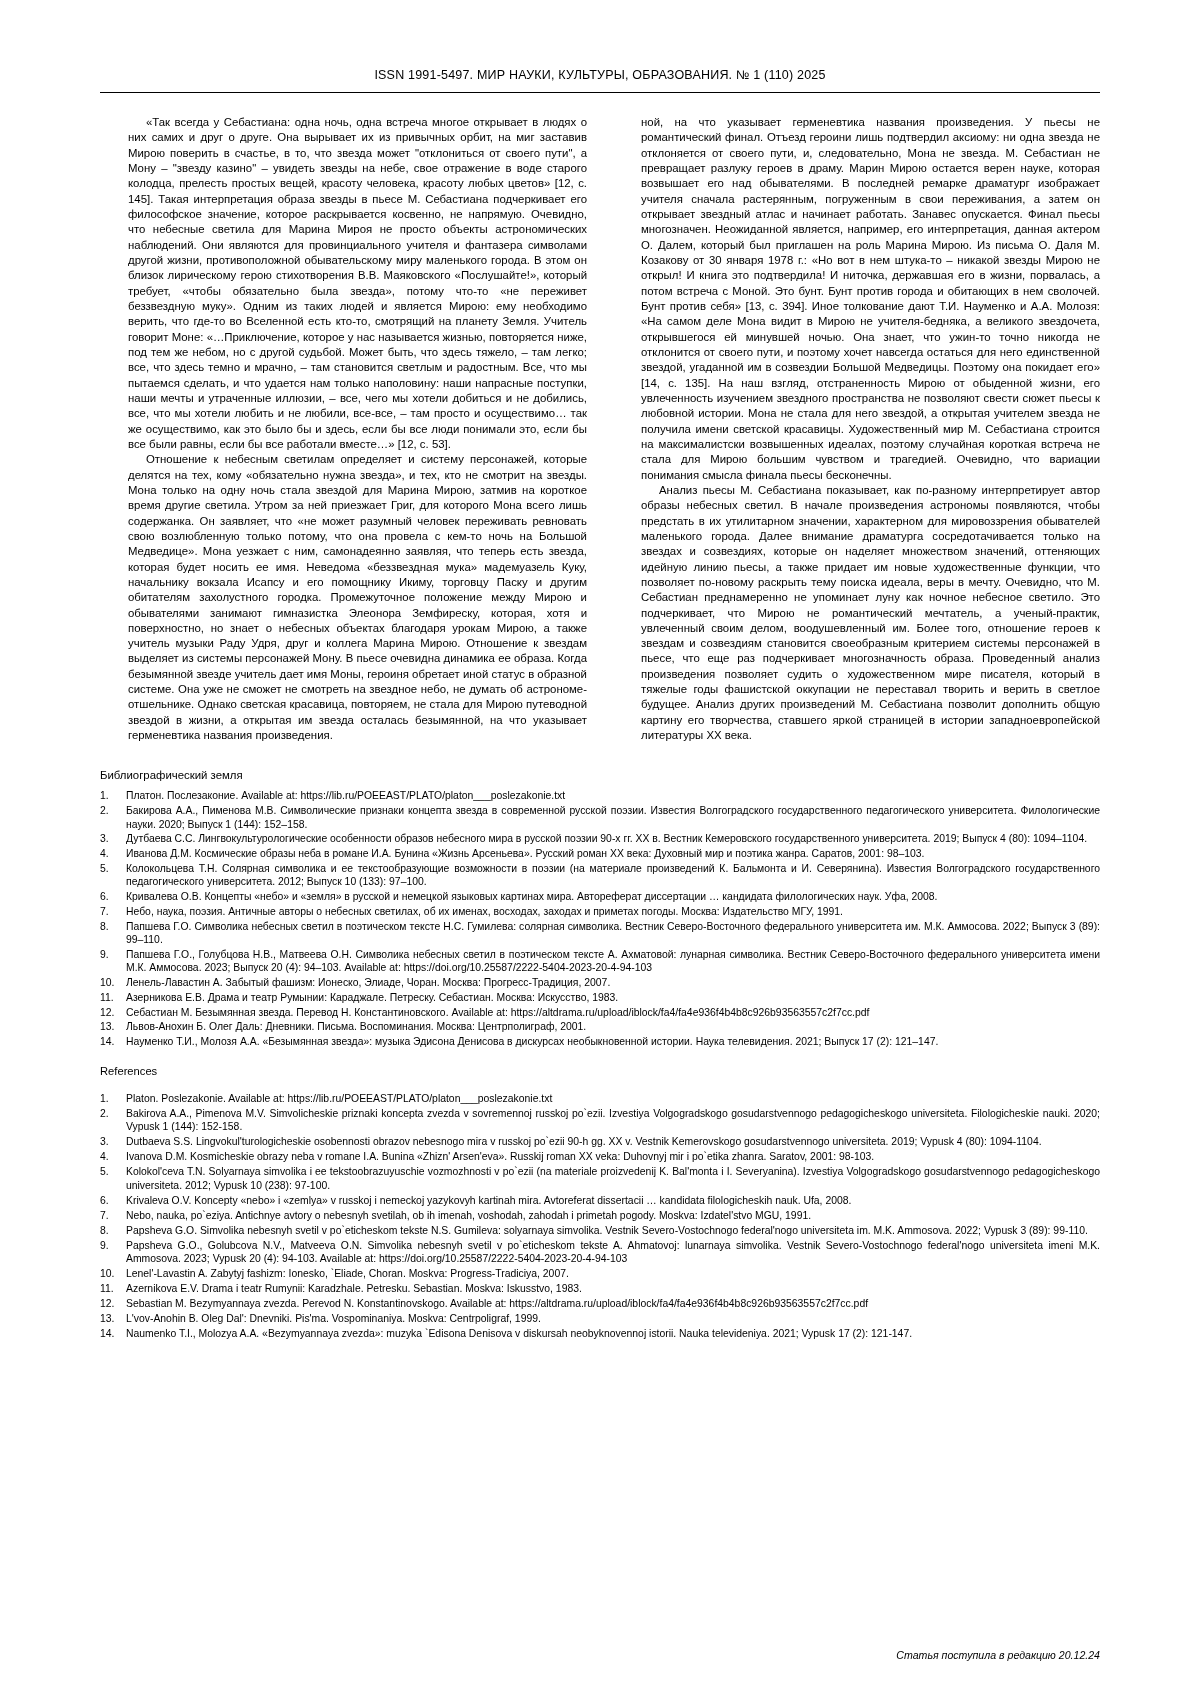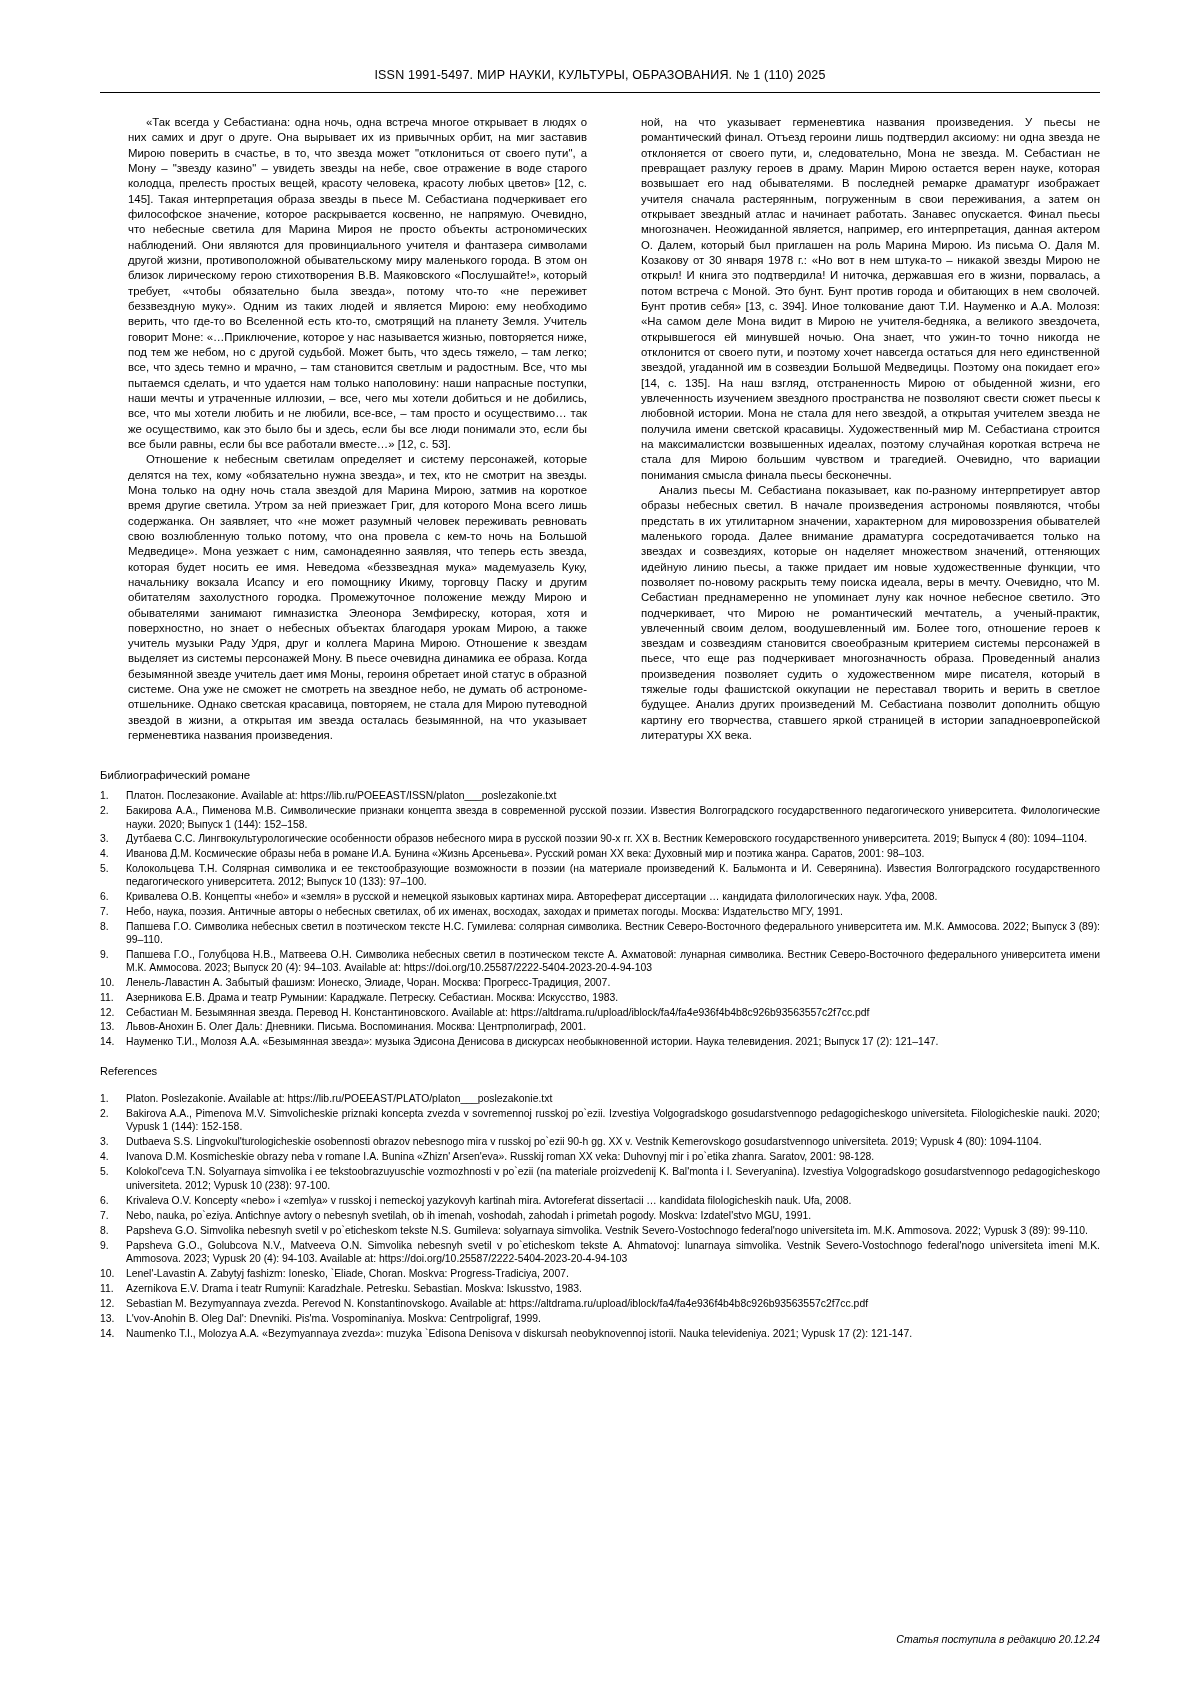--- a/index.html
+++ b/index.html
@@ -84,21 +84,21 @@
     font-size: 11.2px;
   }
   .ref-list.latin .ref-item {
     font-size: 10.4px;
     line-height: 1.30;
   }
   .footer {
     position: absolute;
     left: 100px;
     right: 100px;
-    bottom: 52px;
+    bottom: 36px;
   }
   .received {
     text-align: right;
     font-style: italic;
     font-size: 10.6px;
   }
   .page-number {
     margin-top: 16px;
     font-size: 11.5px;
     text-align: left;
@@ -117,25 +117,25 @@
       <p>«Так всегда у Себастиана: одна ночь, одна встреча многое открывает в людях о них самих и друг о друге. Она вырывает их из привычных орбит, на миг заставив Мирою поверить в счастье, в то, что звезда может "отклониться от своего пути", а Мону – "звезду казино" – увидеть звезды на небе, свое отражение в воде старого колодца, прелесть простых вещей, красоту человека, красоту любых цветов» [12, с. 145]. Такая интерпретация образа звезды в пьесе М. Себастиана подчеркивает его философское значение, которое раскрывается косвенно, не напрямую. Очевидно, что небесные светила для Марина Мироя не просто объекты астрономических наблюдений. Они являются для провинциального учителя и фантазера символами другой жизни, противоположной обывательскому миру маленького города. В этом он близок лирическому герою стихотворения В.В. Маяковского «Послушайте!», который требует, «чтобы обязательно была звезда», потому что-то «не переживет беззвездную муку». Одним из таких людей и является Мирою: ему необходимо верить, что где-то во Вселенной есть кто-то, смотрящий на планету Земля. Учитель говорит Моне: «…Приключение, которое у нас называется жизнью, повторяется ниже, под тем же небом, но с другой судьбой. Может быть, что здесь тяжело, – там легко; все, что здесь темно и мрачно, – там становится светлым и радостным. Все, что мы пытаемся сделать, и что удается нам только наполовину: наши напрасные поступки, наши мечты и утраченные иллюзии, – все, чего мы хотели добиться и не добились, все, что мы хотели любить и не любили, все-все, – там просто и осуществимо… так же осуществимо, как это было бы и здесь, если бы все люди понимали это, если бы все были равны, если бы все работали вместе…» [12, с. 53].</p>
       <p>Отношение к небесным светилам определяет и систему персонажей, которые делятся на тех, кому «обязательно нужна звезда», и тех, кто не смотрит на звезды. Мона только на одну ночь стала звездой для Марина Мирою, затмив на короткое время другие светила. Утром за ней приезжает Григ, для которого Мона всего лишь содержанка. Он заявляет, что «не может разумный человек переживать ревновать свою возлюбленную только потому, что она провела с кем-то ночь на Большой Медведице». Мона уезжает с ним, самонадеянно заявляя, что теперь есть звезда, которая будет носить ее имя. Неведома «беззвездная мука» мадемуазель Куку, начальнику вокзала Исапсу и его помощнику Икиму, торговцу Паску и другим обитателям захолустного городка. Промежуточное положение между Мирою и обывателями занимают гимназистка Элеонора Земфиреску, которая, хотя и поверхностно, но знает о небесных объектах благодаря урокам Мирою, а также учитель музыки Раду Удря, друг и коллега Марина Мирою. Отношение к звездам выделяет из системы персонажей Мону. В пьесе очевидна динамика ее образа. Когда безымянной звезде учитель дает имя Моны, героиня обретает иной статус в образной системе. Она уже не сможет не смотреть на звездное небо, не думать об астрономе-отшельнике. Однако светская красавица, повторяем, не стала для Мирою путеводной звездой в жизни, а открытая им звезда осталась безымянной, на что указывает герменевтика названия произведения.</p>
     </div>
     <div class="col">
       <p class="noindent">ной, на что указывает герменевтика названия произведения. У пьесы не романтический финал. Отъезд героини лишь подтвердил аксиому: ни одна звезда не отклоняется от своего пути, и, следовательно, Мона не звезда. М. Себастиан не превращает разлуку героев в драму. Марин Мирою остается верен науке, которая возвышает его над обывателями. В последней ремарке драматург изображает учителя сначала растерянным, погруженным в свои переживания, а затем он открывает звездный атлас и начинает работать. Занавес опускается. Финал пьесы многозначен. Неожиданной является, например, его интерпретация, данная актером О. Далем, который был приглашен на роль Марина Мирою. Из письма О. Даля М. Козакову от 30 января 1978 г.: «Но вот в нем штука-то – никакой звезды Мирою не открыл! И книга это подтвердила! И ниточка, державшая его в жизни, порвалась, а потом встреча с Моной. Это бунт. Бунт против города и обитающих в нем сволочей. Бунт против себя» [13, с. 394]. Иное толкование дают Т.И. Науменко и А.А. Молозя: «На самом деле Мона видит в Мирою не учителя-бедняка, а великого звездочета, открывшегося ей минувшей ночью. Она знает, что ужин-то точно никогда не отклонится от своего пути, и поэтому хочет навсегда остаться для него единственной звездой, угаданной им в созвездии Большой Медведицы. Поэтому она покидает его» [14, с. 135]. На наш взгляд, отстраненность Мирою от обыденной жизни, его увлеченность изучением звездного пространства не позволяют свести сюжет пьесы к любовной истории. Мона не стала для него звездой, а открытая учителем звезда не получила имени светской красавицы. Художественный мир М. Себастиана строится на максималистски возвышенных идеалах, поэтому случайная короткая встреча не стала для Мирою большим чувством и трагедией. Очевидно, что вариации понимания смысла финала пьесы бесконечны.</p>
       <p>Анализ пьесы М. Себастиана показывает, как по-разному интерпретирует автор образы небесных светил. В начале произведения астрономы появляются, чтобы предстать в их утилитарном значении, характерном для мировоззрения обывателей маленького города. Далее внимание драматурга сосредотачивается только на звездах и созвездиях, которые он наделяет множеством значений, оттеняющих идейную линию пьесы, а также придает им новые художественные функции, что позволяет по-новому раскрыть тему поиска идеала, веры в мечту. Очевидно, что М. Себастиан преднамеренно не упоминает луну как ночное небесное светило. Это подчеркивает, что Мирою не романтический мечтатель, а ученый-практик, увлеченный своим делом, воодушевленный им. Более того, отношение героев к звездам и созвездиям становится своеобразным критерием системы персонажей в пьесе, что еще раз подчеркивает многозначность образа. Проведенный анализ произведения позволяет судить о художественном мире писателя, который в тяжелые годы фашистской оккупации не переставал творить и верить в светлое будущее. Анализ других произведений М. Себастиана позволит дополнить общую картину его творчества, ставшего яркой страницей в истории западноевропейской литературы XX века.</p>
     </div>
   </div>
 
   <div class="biblio">
-    <div class="biblio-title">Библиографический романе</div>
+    <div class="biblio-title">Библиографический земля</div>
     <ul class="ref-list">
       <li class="ref-item">
           <span class="ref-num">1.</span>
-          <span class="ref-text">Платон. Послезаконие. Available at: https://lib.ru/POEEAST/ISSN/platon___poslezakonie.txt</span>
+          <span class="ref-text">Платон. Послезаконие. Available at: https://lib.ru/POEEAST/PLATO/platon___poslezakonie.txt</span>
         </li>
       <li class="ref-item">
           <span class="ref-num">2.</span>
           <span class="ref-text">Бакирова А.А., Пименова М.В. Символические признаки концепта звезда в современной русской поэзии. Известия Волгоградского государственного педагогического университета. Филологические науки. 2020; Выпуск 1 (144): 152–158.</span>
         </li>
       <li class="ref-item">
           <span class="ref-num">3.</span>
           <span class="ref-text">Дутбаева С.С. Лингвокультурологические особенности образов небесного мира в русской поэзии 90-х гг. XX в. Вестник Кемеровского государственного университета. 2019; Выпуск 4 (80): 1094–1104.</span>
         </li>
       <li class="ref-item">
@@ -193,21 +193,21 @@
       <li class="ref-item">
           <span class="ref-num">2.</span>
           <span class="ref-text">Bakirova A.A., Pimenova M.V. Simvolicheskie priznaki koncepta zvezda v sovremennoj russkoj po`ezii. Izvestiya Volgogradskogo gosudarstvennogo pedagogicheskogo universiteta. Filologicheskie nauki. 2020; Vypusk 1 (144): 152-158.</span>
         </li>
       <li class="ref-item">
           <span class="ref-num">3.</span>
           <span class="ref-text">Dutbaeva S.S. Lingvokul'turologicheskie osobennosti obrazov nebesnogo mira v russkoj po`ezii 90-h gg. XX v. Vestnik Kemerovskogo gosudarstvennogo universiteta. 2019; Vypusk 4 (80): 1094-1104.</span>
         </li>
       <li class="ref-item">
           <span class="ref-num">4.</span>
-          <span class="ref-text">Ivanova D.M. Kosmicheskie obrazy neba v romane I.A. Bunina «Zhizn' Arsen'eva». Russkij roman XX veka: Duhovnyj mir i po`etika zhanra. Saratov, 2001: 98-128.</span>
+          <span class="ref-text">Ivanova D.M. Kosmicheskie obrazy neba v romane I.A. Bunina «Zhizn' Arsen'eva». Russkij roman XX veka: Duhovnyj mir i po`etika zhanra. Saratov, 2001: 98-103.</span>
         </li>
       <li class="ref-item">
           <span class="ref-num">5.</span>
           <span class="ref-text">Kolokol'ceva T.N. Solyarnaya simvolika i ee tekstoobrazuyuschie vozmozhnosti v po`ezii (na materiale proizvedenij K. Bal'monta i I. Severyanina). Izvestiya Volgogradskogo gosudarstvennogo pedagogicheskogo universiteta. 2012; Vypusk 10 (238): 97-100.</span>
         </li>
       <li class="ref-item">
           <span class="ref-num">6.</span>
           <span class="ref-text">Krivaleva O.V. Koncepty «nebo» i «zemlya» v russkoj i nemeckoj yazykovyh kartinah mira. Avtoreferat dissertacii … kandidata filologicheskih nauk. Ufa, 2008.</span>
         </li>
       <li class="ref-item">

